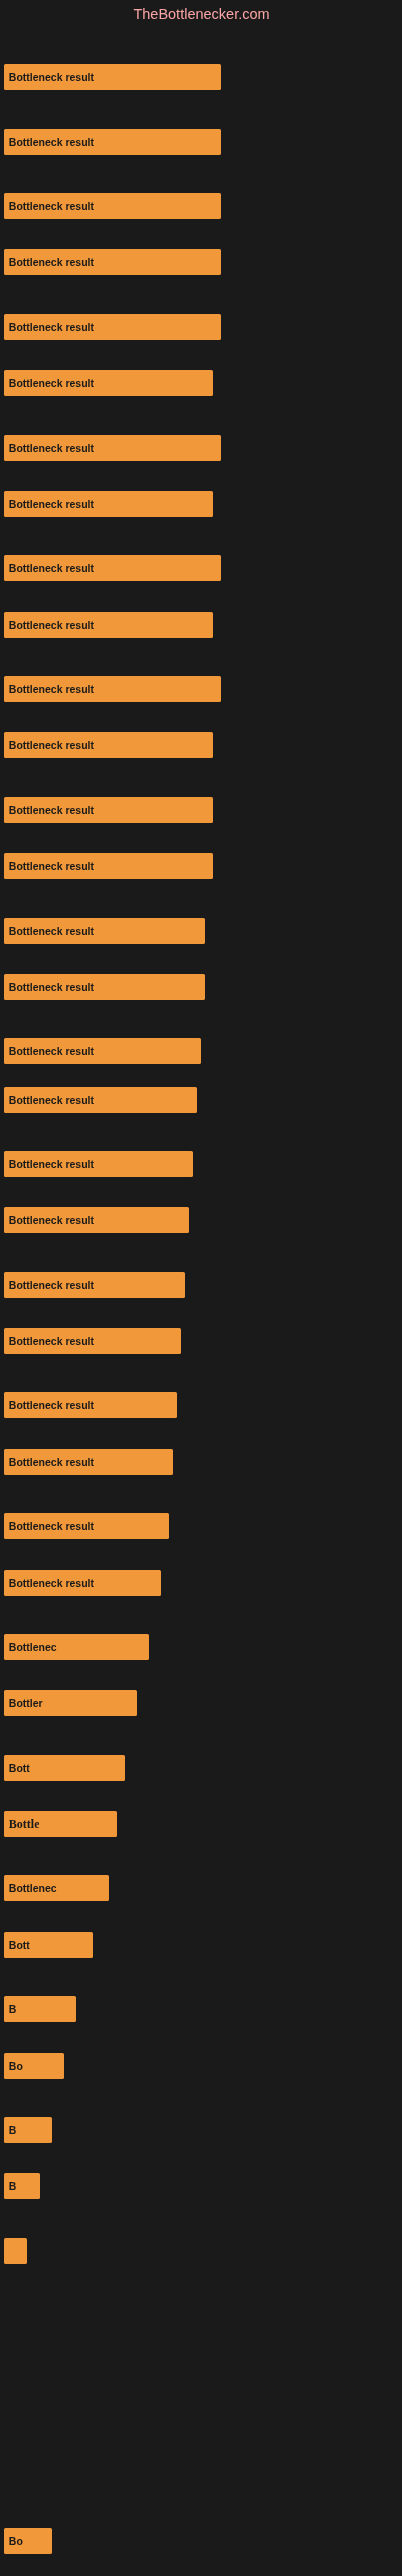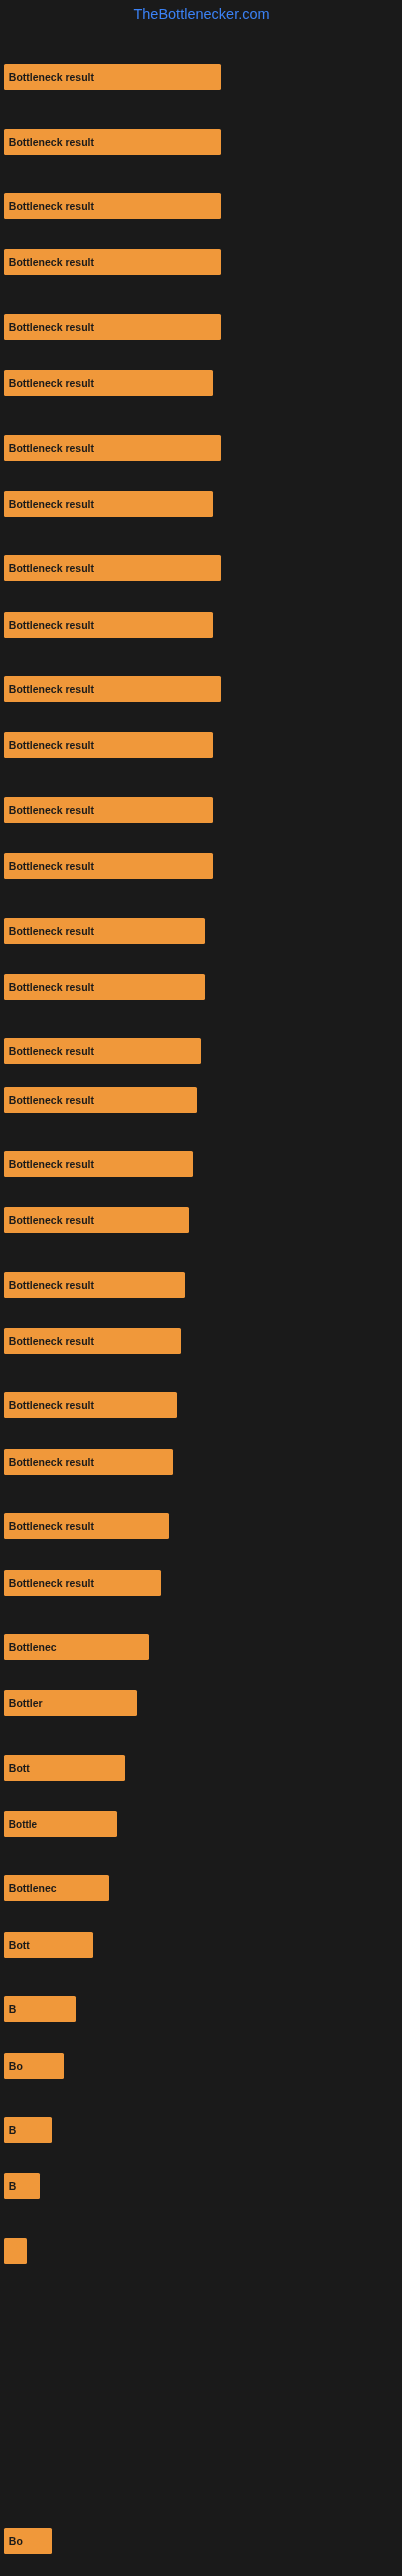--- a/index.html
+++ b/index.html
@@ -9,21 +9,21 @@
     }
     body {
       width: 403px;
       min-height: 2576px;
       background-color: #1a1a1a;
       font-family: Arial, sans-serif;
       position: relative;
     }
     .site-title {
       text-align: center;
-      color: #3b82f6;
+      color: #fca5a5;
       font-size: 14.5px;
       padding: 6.4px 0 9.7px 0;
       font-weight: normal;
     }
   </style>
 </head>
 <body>
 
 <div class="site-title">TheBottlenecker.com</div>
 
@@ -168,21 +168,21 @@
         <span style="color: rgb(26, 26, 26); font-size: 10.5px; font-weight: bold; white-space: nowrap; overflow: hidden;">Bottler</span>
       </div>
     </div>
     <div style="position: absolute; top: 1723px; left: 4px; width: 121px; height: 26px;">
       <div style="background-color: rgb(240, 152, 58); width: 100%; height: 26px; display: flex; align-items: center; padding-left: 4.8px; border-radius: 1.6px;">
         <span style="color: rgb(26, 26, 26); font-size: 10.5px; font-weight: bold; white-space: nowrap; overflow: hidden;">Bott</span>
       </div>
     </div>
     <div style="position: absolute; top: 1779px; left: 4px; width: 113px; height: 26px;">
       <div style="background-color: rgb(240, 152, 58); width: 100%; height: 26px; display: flex; align-items: center; padding-left: 4.8px; border-radius: 1.6px;">
-        <span style="color: rgb(26, 26, 26); font-size: 10px; font-weight: bold; white-space: nowrap; overflow: hidden;">Bottle</span>
+        <span style="color: rgb(26, 26, 26); font-size: 12px; font-weight: bold; white-space: nowrap; overflow: hidden; font-family: Liberation Serif, serif;">Bottle</span>
       </div>
     </div>
     <div style="position: absolute; top: 1843px; left: 4px; width: 105px; height: 26px;">
       <div style="background-color: rgb(240, 152, 58); width: 100%; height: 26px; display: flex; align-items: center; padding-left: 4.8px; border-radius: 1.6px;">
         <span style="color: rgb(26, 26, 26); font-size: 10.5px; font-weight: bold; white-space: nowrap; overflow: hidden;">Bottlenec</span>
       </div>
     </div>
     <div style="position: absolute; top: 1900px; left: 4px; width: 89px; height: 26px;">
       <div style="background-color: rgb(240, 152, 58); width: 100%; height: 26px; display: flex; align-items: center; padding-left: 4.8px; border-radius: 1.6px;">
         <span style="color: rgb(26, 26, 26); font-size: 10.5px; font-weight: bold; white-space: nowrap; overflow: hidden;">Bott</span>

